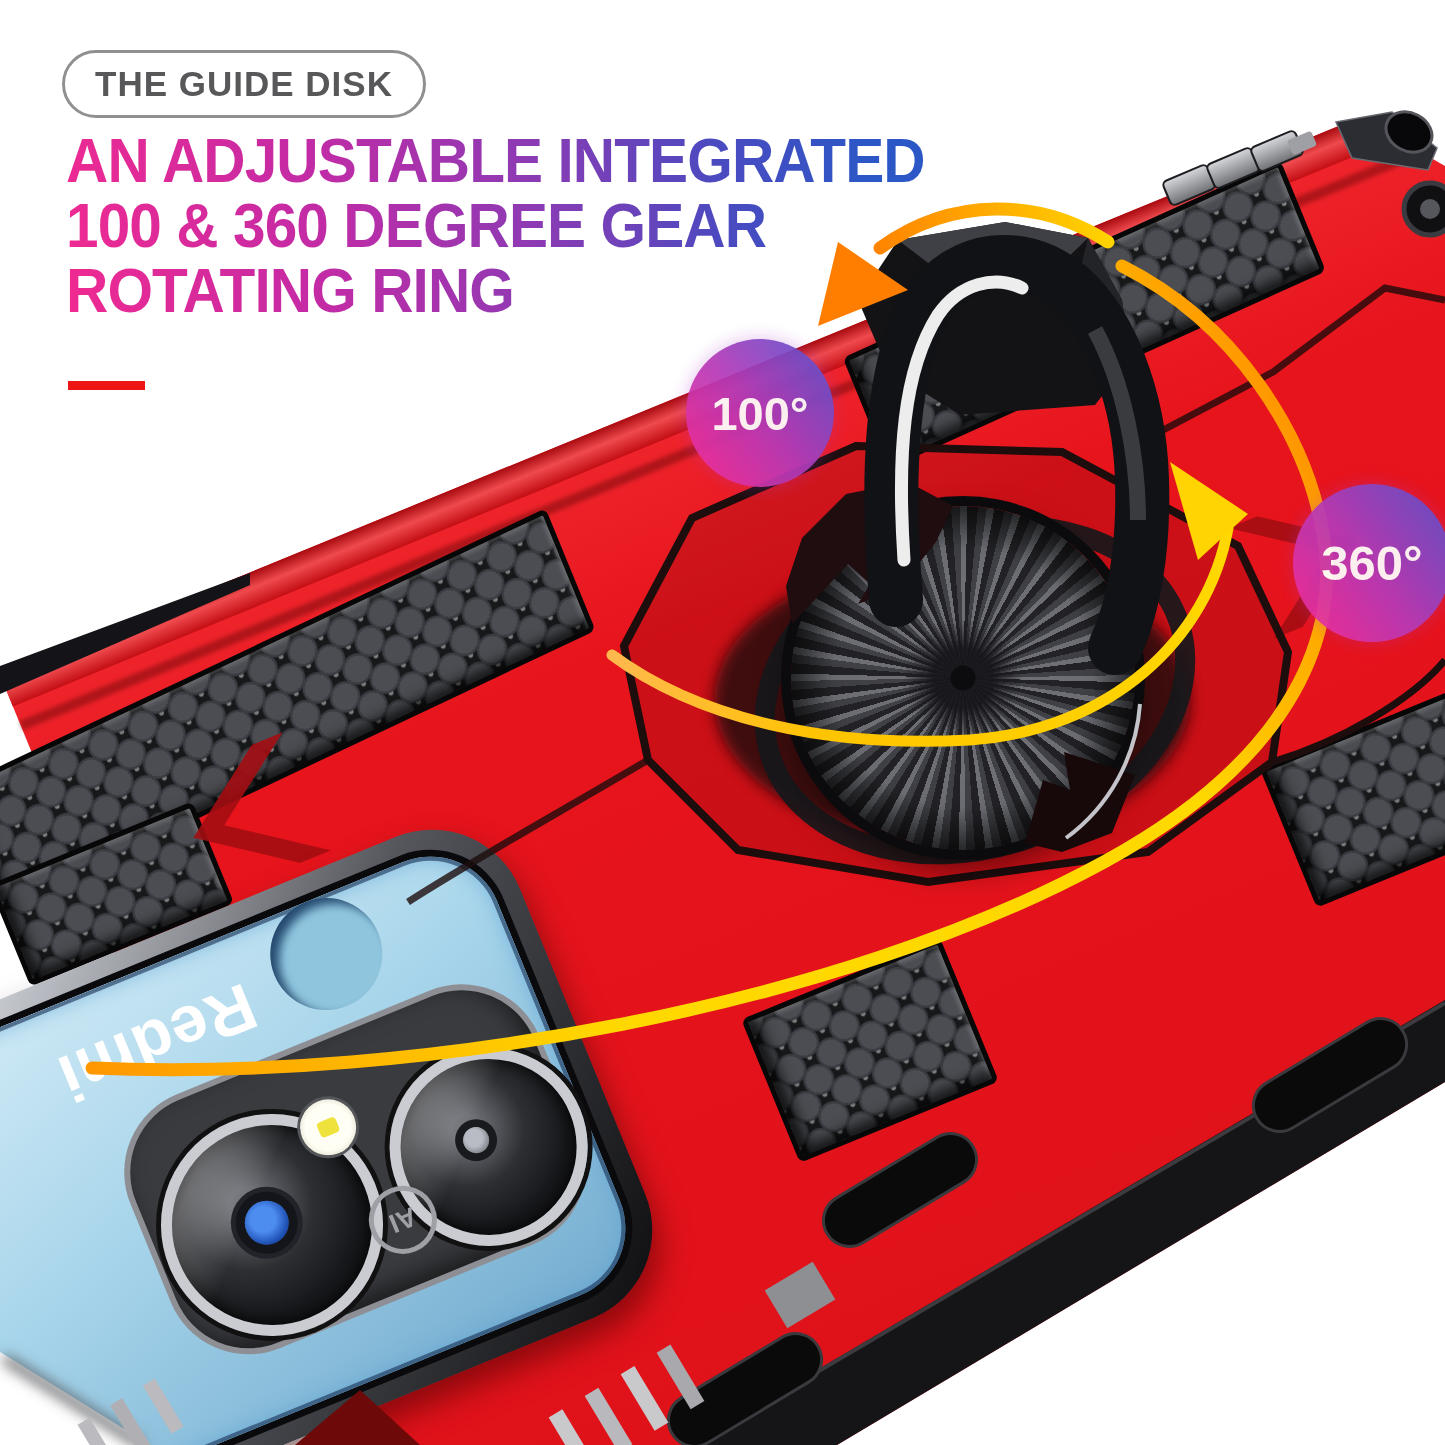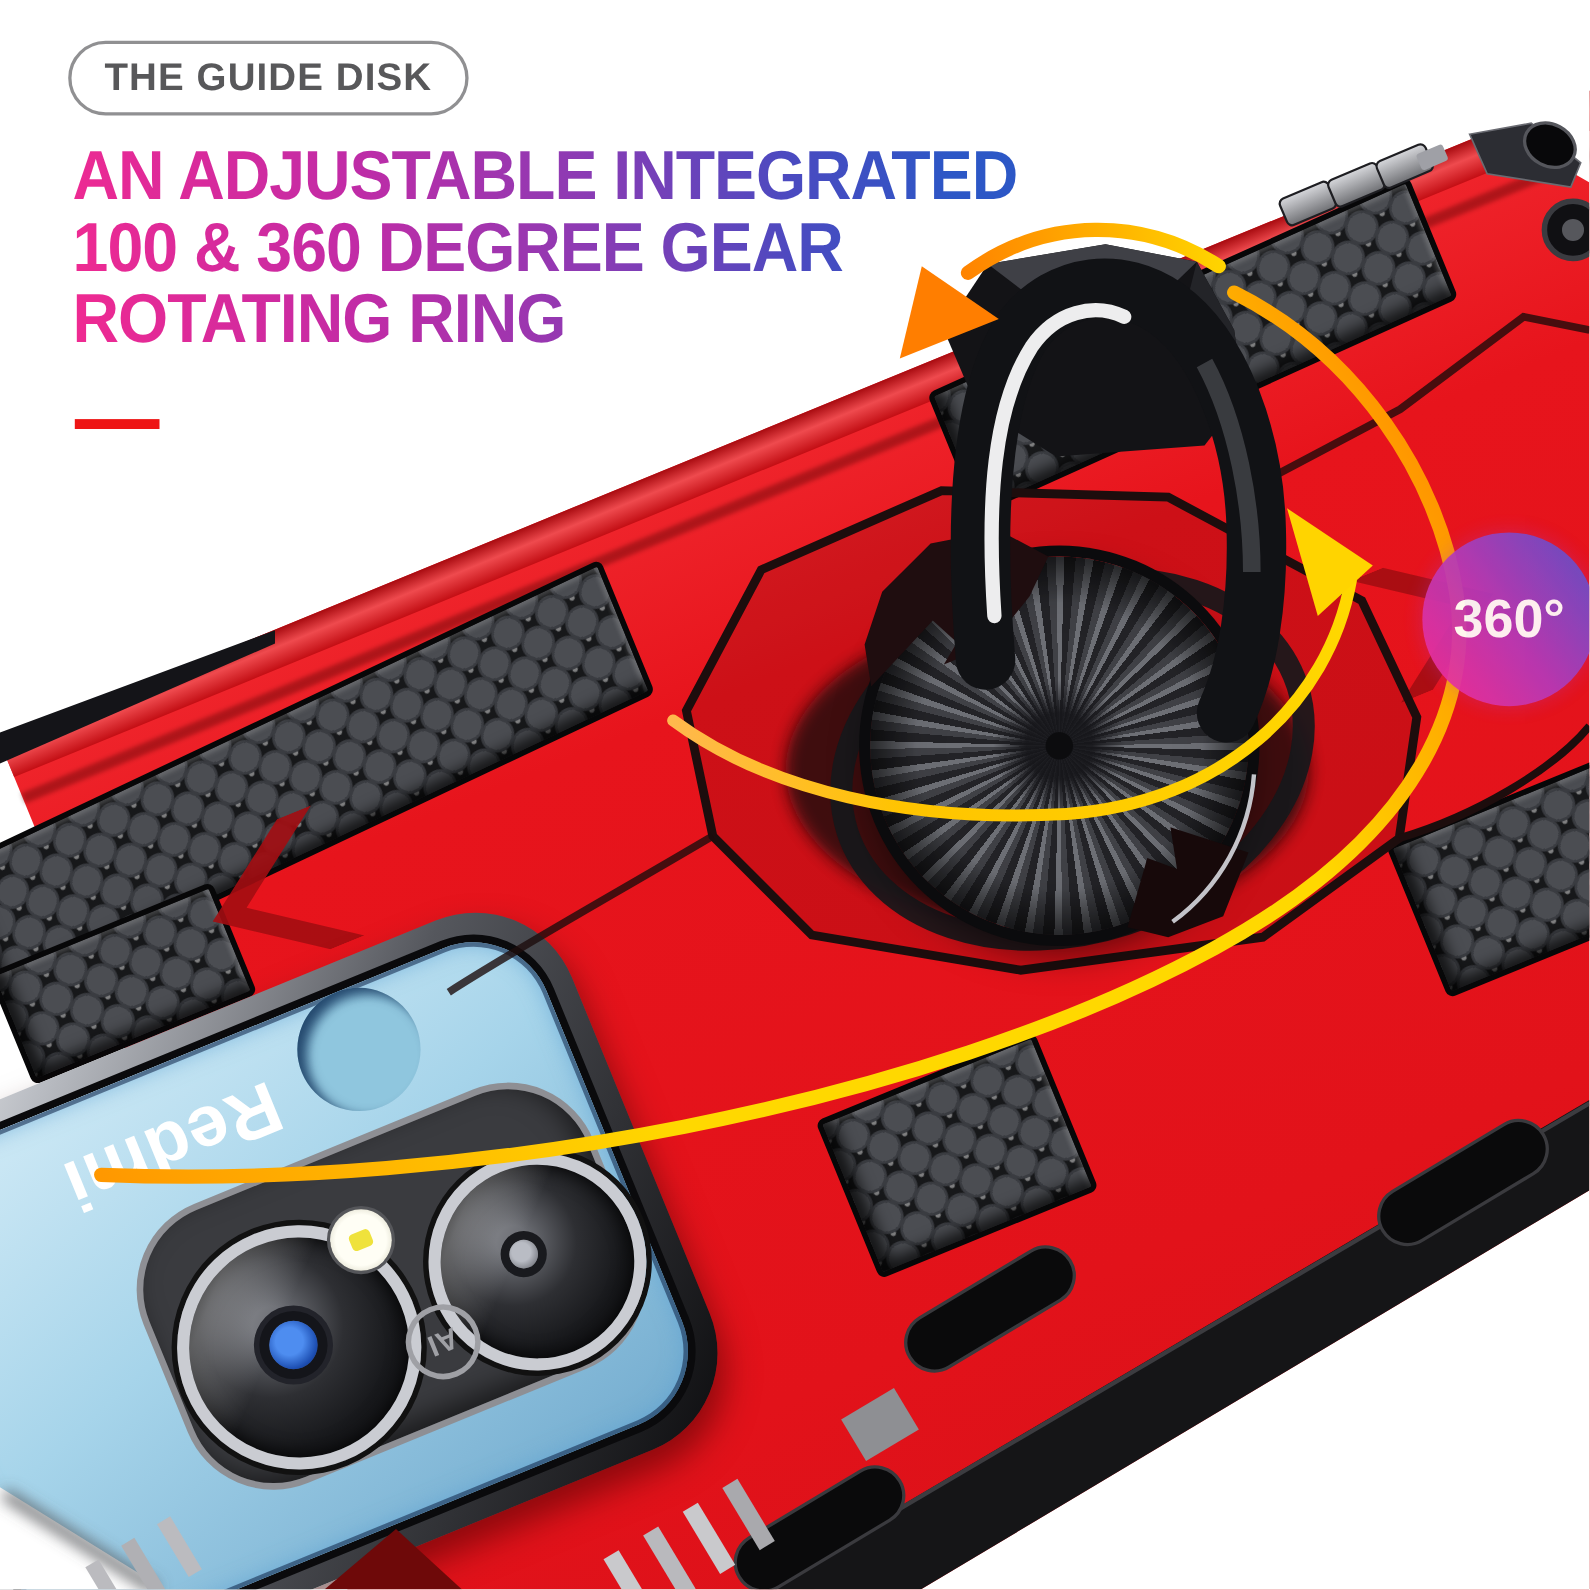--- a/index.html
+++ b/index.html
@@ -67,21 +67,21 @@
        transform:rotate(180deg);font-size:27px;font-weight:700;}
 
   
   .disc{position:absolute;left:791px;top:506px;width:344px;height:344px;border-radius:50%;
        background:
          radial-gradient(circle,#0c0c0e 0 12px,rgba(22,22,26,.92) 13px 30px,rgba(0,0,0,0) 60px 130px,rgba(0,0,0,.5) 170px),
          repeating-conic-gradient(from 8deg,#6d6f75 0 2.5deg,#232327 2.5deg 6deg,#404146 6deg 9deg);
        box-shadow:0 0 0 10px #0b0b0d,0 16px 34px rgba(0,0,0,.55),inset 0 0 60px rgba(0,0,0,.45);}
 
   
-  .badge{position:absolute;left:62px;top:37px;padding:11px 30px;border:3px solid #909092;border-radius:36px;
+  .badge{position:absolute;left:62px;top:50px;padding:11px 30px;border:3px solid #909092;border-radius:36px;
        color:#58585a;font-size:35px;font-weight:700;letter-spacing:1px;background:#fff;z-index:40;}
   .headline{position:absolute;left:66px;top:128px;z-index:40;margin:0;
        font-size:63px;line-height:65px;font-weight:700;letter-spacing:-1px;
        transform:scaleX(.93);transform-origin:left top;
        background:linear-gradient(83deg,#f02a91 0%,#c22ba6 30%,#8b3bb4 55%,#4b4ac0 76%,#2c57c6 93%);
        -webkit-background-clip:text;background-clip:text;color:transparent;}
   .dash{position:absolute;left:68px;top:381px;width:77px;height:9px;background:#ee1515;z-index:40;}
   .cbadge{position:absolute;border-radius:50%;display:flex;align-items:center;justify-content:center;
        color:#fff;font-weight:700;z-index:30;opacity:.93;
        background:linear-gradient(52deg,#ec2f9d 8%,#b43ab9 48%,#5e52cd 94%);
@@ -233,14 +233,15 @@
     <polygon points="1170,462 1248,514 1198,560" fill="#ffd400"></polygon>
   </svg>
 
   <div class="badge">THE GUIDE DISK</div>
   <h1 class="headline">
     <span>AN ADJUSTABLE INTEGRATED</span><br>
     <span>100 &amp; 360 DEGREE GEAR</span><br>
     <span>ROTATING RING</span>
   </h1>
   <div class="dash"></div>
+  <div class="cbadge c100">100°</div>
   <div class="cbadge c360">360°</div>
 </div>
 
 </body></html>

